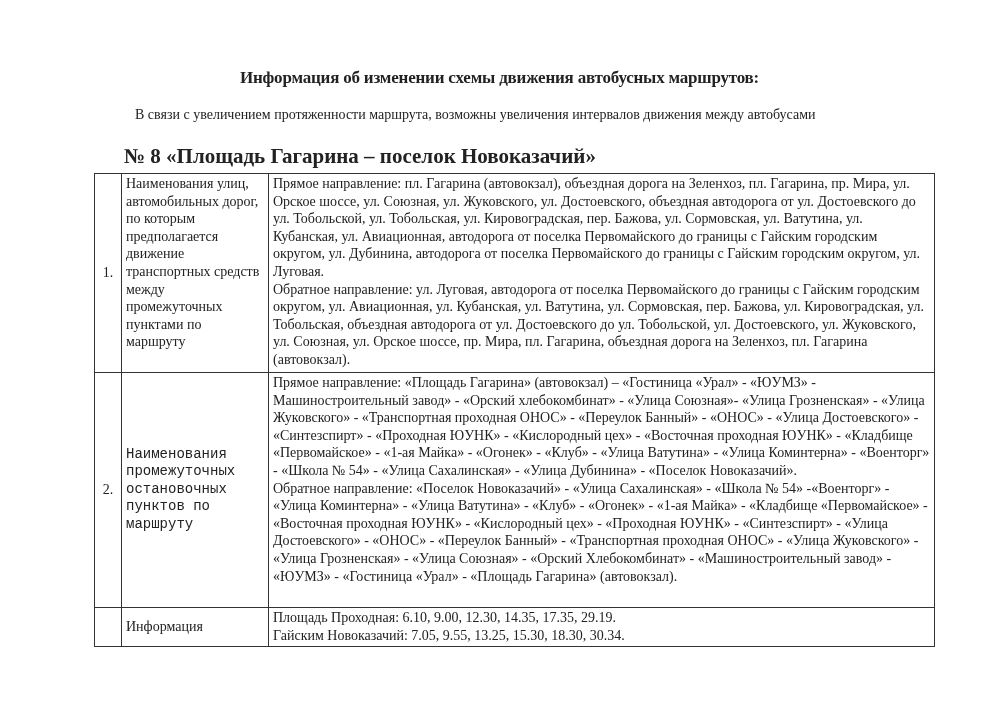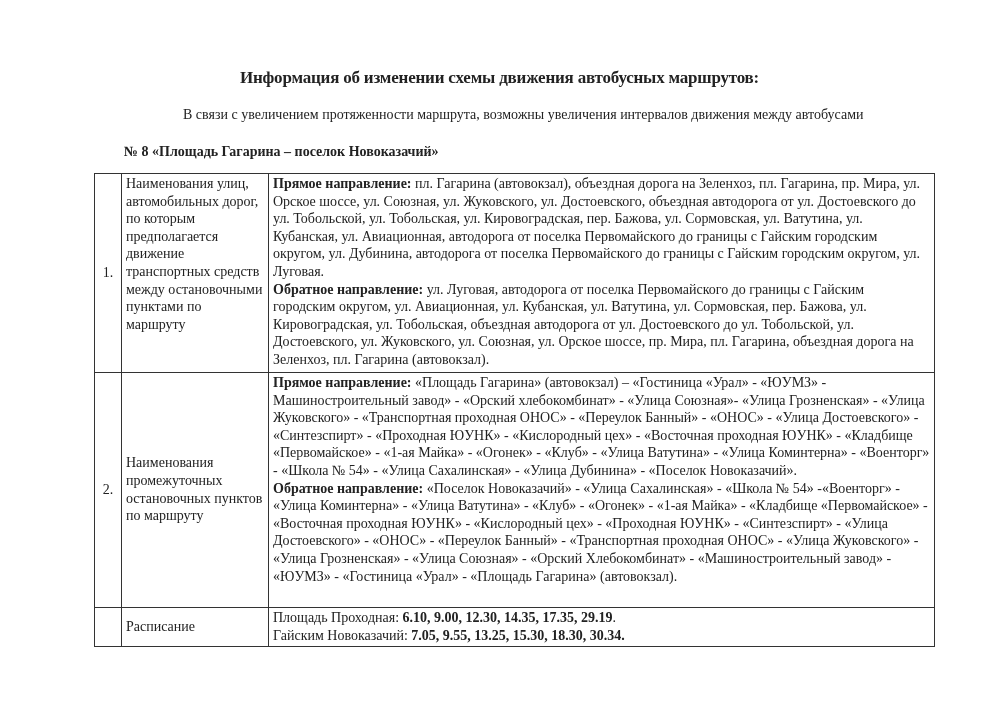--- a/index.html
+++ b/index.html
@@ -1,61 +1,61 @@
 <!DOCTYPE html>
 <html><head>
 <meta charset="utf-8">
 <style>
   html, body { margin:0; padding:0; background:#ffffff; }
   body { width:999px; height:712px; position:relative; overflow:hidden;
          font-family:"Liberation Serif", "DejaVu Serif", serif; color:#222; }
   .title { position:absolute; left:0; width:999px; top:68px; text-align:center;
            font-size:17px; font-weight:bold; letter-spacing:-0.2px; }
-  .notice { position:absolute; left:135px; top:107px; font-size:14px;margin-left:48px; }
-  .route { position:absolute; left:124px; top:144px; font-size:14px; font-weight:bold; }
+  .notice { position:absolute; left:135px; top:107px; font-size:14px; }
+  .route { position:absolute; left:124px; top:144px; font-size:21px; font-weight:bold; }
   table.info { position:absolute; left:94px; top:173px; width:841px;
                border-collapse:collapse; font-size:14px; line-height:17.6px; }
   table.info td { border:1.3px solid #333; vertical-align:top; padding:1px 4px 2px 4px; }
   td.num { width:18px; text-align:center; vertical-align:middle !important; padding:0 2px; }
   td.label { width:138px; }
-  td.label.mid { vertical-align:middle; }
+  td.label.mid { vertical-align:middle;font-family:Liberation Mono, monospace; }
   td.content { }
   .dir { display:block; }
-  .dir b { font-weight:bold; }
+  .dir b { font-weight:normal; }
   .row1 td { height:195px; }
   .row2 td { height:231px;margin-top:44px; }
   .row3 td.label { vertical-align:middle; }
 </style>
 </head>
 <body>
 
 <div class="title">Информация об изменении схемы движения автобусных маршрутов:</div>
 <div class="notice">В связи с увеличением протяженности маршрута, возможны увеличения интервалов движения между автобусами</div>
 <div class="route">№ 8 «Площадь Гагарина – поселок Новоказачий»</div>
 
 <table class="info">
   <tbody>
       <tr class="row1">
     <td class="num">1.</td>
-    <td class="label">Наименования улиц, автомобильных дорог, по которым предполагается движение транспортных средств между остановочными пунктами по маршруту</td>
+    <td class="label">Наименования улиц, автомобильных дорог, по которым предполагается движение транспортных средств между промежуточных пунктами по маршруту</td>
     <td class="content">
       <span class="dir"><b>Прямое направление:</b><span> пл. Гагарина (автовокзал), объездная дорога на Зеленхоз, пл. Гагарина, пр. Мира, ул. Орское шоссе, ул. Союзная, ул. Жуковского, ул. Достоевского, объездная автодорога от ул. Достоевского до ул. Тобольской, ул. Тобольская, ул. Кировоградская, пер. Бажова, ул. Сормовская, ул. Ватутина, ул. Кубанская, ул. Авиационная, автодорога от поселка Первомайского до границы с Гайским городским округом, ул. Дубинина, автодорога от поселка Первомайского до границы с Гайским городским округом, ул. Луговая.</span></span>
       <span class="dir"><b>Обратное направление:</b><span> ул. Луговая, автодорога от поселка Первомайского до границы с Гайским городским округом, ул. Авиационная, ул. Кубанская, ул. Ватутина, ул. Сормовская, пер. Бажова, ул. Кировоградская, ул. Тобольская, объездная автодорога от ул. Достоевского до ул. Тобольской, ул. Достоевского, ул. Жуковского, ул. Союзная, ул. Орское шоссе, пр. Мира, пл. Гагарина, объездная дорога на Зеленхоз, пл. Гагарина (автовокзал).</span></span>
     </td>
   </tr>
   <tr class="row2">
     <td class="num">2.</td>
     <td class="label mid">Наименования промежуточных остановочных пунктов по маршруту</td>
     <td class="content">
       <span class="dir"><b>Прямое направление:</b><span> «Площадь Гагарина» (автовокзал) – «Гостиница «Урал» - «ЮУМЗ» - Машиностроительный завод» - «Орский хлебокомбинат» - «Улица Союзная»- «Улица Грозненская» - «Улица Жуковского» - «Транспортная проходная ОНОС» - «Переулок Банный» - «ОНОС» - «Улица Достоевского» - «Синтезспирт» - «Проходная ЮУНК» - «Кислородный цех» - «Восточная проходная ЮУНК» - «Кладбище  «Первомайское» - «1-ая Майка» - «Огонек» - «Клуб» - «Улица Ватутина» - «Улица Коминтерна» - «Военторг» - «Школа № 54» - «Улица Сахалинская» - «Улица Дубинина» - «Поселок Новоказачий».</span></span>
       <span class="dir"><b>Обратное направление:</b><span> «Поселок Новоказачий» - «Улица Сахалинская» - «Школа № 54» -«Военторг» - «Улица Коминтерна» - «Улица Ватутина» - «Клуб» - «Огонек» - «1-ая Майка» - «Кладбище «Первомайское» - «Восточная проходная ЮУНК» - «Кислородный цех» - «Проходная ЮУНК» - «Синтезспирт» - «Улица Достоевского» - «ОНОС» - «Переулок Банный» - «Транспортная проходная ОНОС» - «Улица Жуковского» - «Улица Грозненская» - «Улица Союзная» - «Орский Хлебокомбинат» - «Машиностроительный завод» - «ЮУМЗ» - «Гостиница «Урал» - «Площадь Гагарина» (автовокзал).</span></span>
     </td>
   </tr>
   <tr class="row3">
     <td class="num"></td>
-    <td class="label">Расписание</td>
+    <td class="label">Информация</td>
     <td class="content">
       <span class="dir"><span>Площадь Проходная: </span><b>6.10, 9.00, 12.30, 14.35, 17.35, 29.19</b><span>.</span></span>
       <span class="dir"><span>Гайским Новоказачий: </span><b>7.05, 9.55, 13.25, 15.30, 18.30, 30.34.</b><span></span></span>
     </td>
   </tr>
 </tbody>
   </table>
 
 </body></html>

